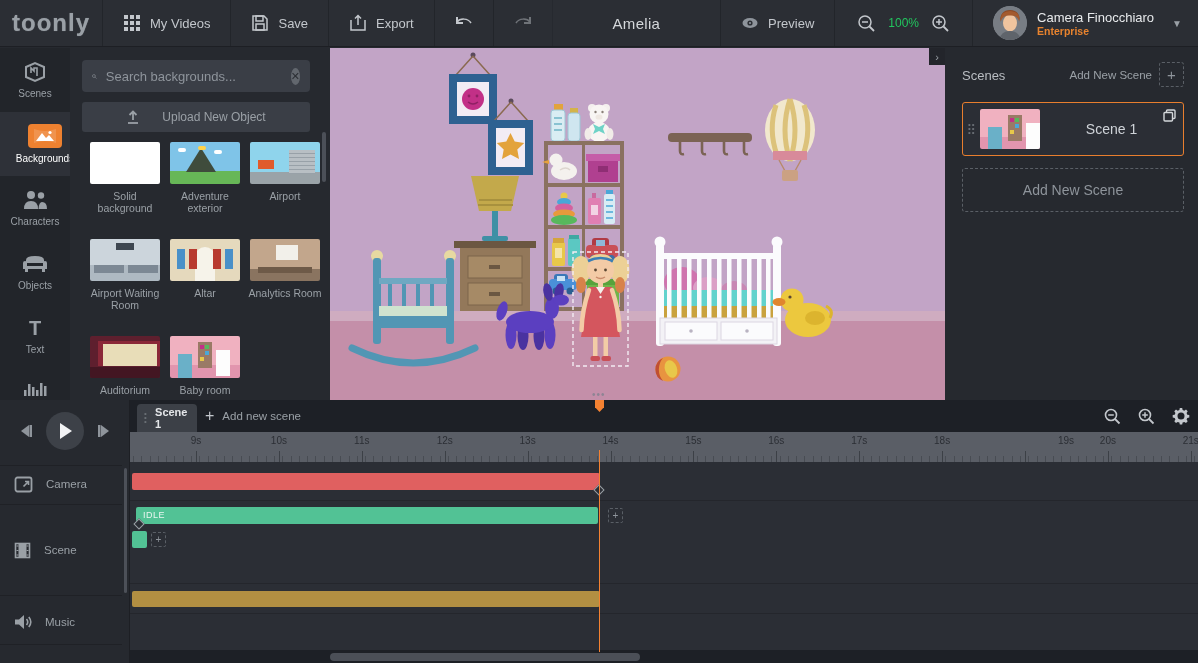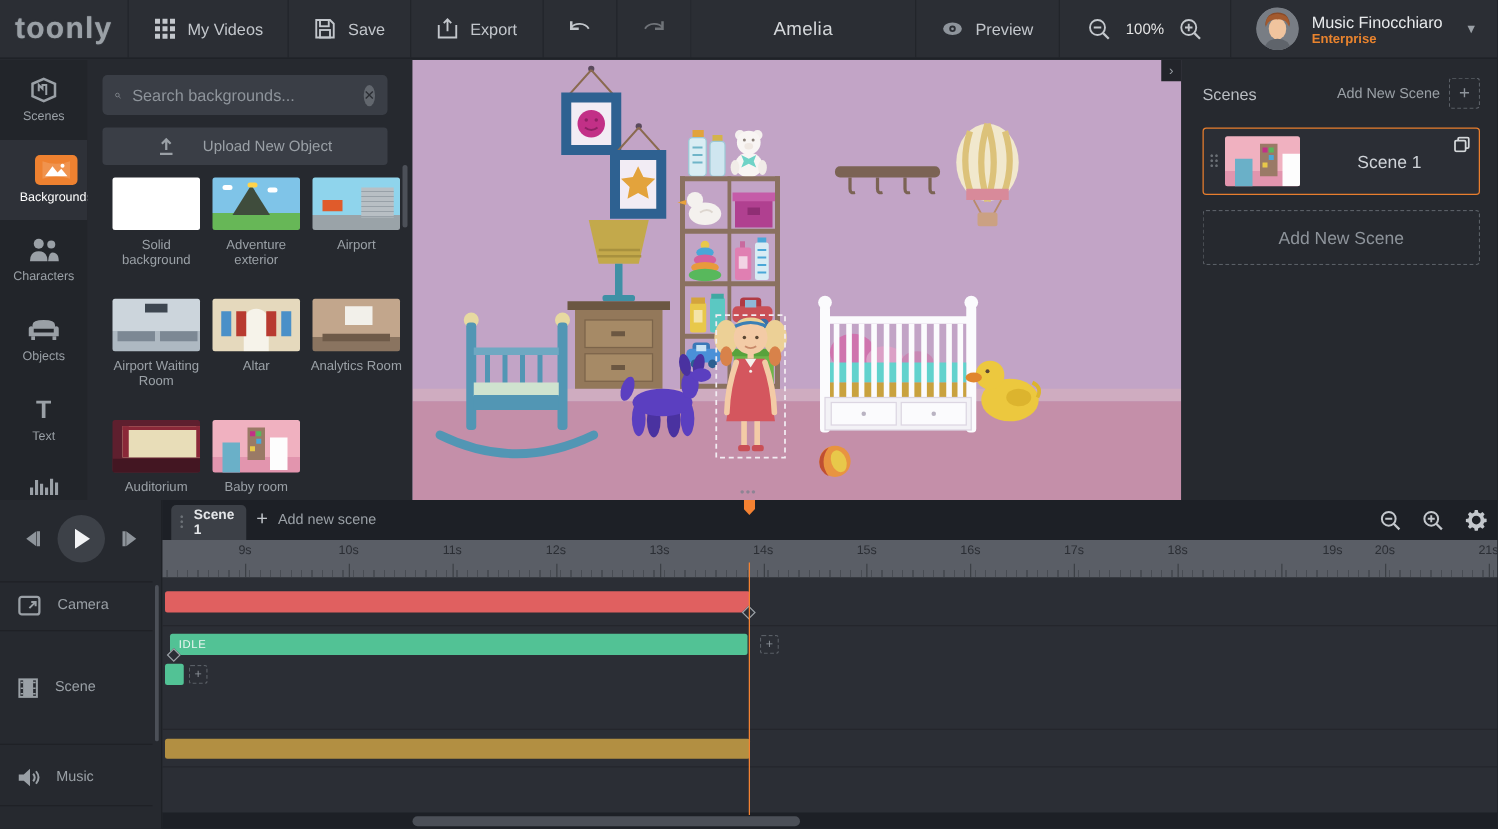--- a/index.html
+++ b/index.html
@@ -13,21 +13,21 @@
   .tb-sep { border-right:1px solid #22252a; }
   .tb-item { display:flex; align-items:center; gap:9px; padding:0 20px; color:#c3c7cc;
              font-size:13px; cursor:pointer; }
   .tb-icon { width:18px; height:18px; flex:0 0 auto; }
   #logo { width:103px; display:flex; align-items:center; justify-content:center;
           font-size:24px; font-weight:800; letter-spacing:1px; color:#9aa0a6;
           text-shadow:0 0 1px #6f747b; }
   #tb-title { flex:1; display:flex; align-items:center; justify-content:center;
               color:#d4d7da; font-size:15px; letter-spacing:.3px; }
   .tb-ghost { opacity:.45; }
-  #tb-zoom { display:flex; align-items:center; gap:12px; padding:0 22px; color:#e5e5e5; font-size:12px; }
+  #tb-zoom { display:flex; align-items:center; gap:12px; padding:0 22px; color:#22c55e; font-size:12px; }
   #tb-user { display:flex; align-items:center; gap:10px; padding:0 16px 0 20px; min-width:205px; }
   #avatar { width:34px; height:34px; border-radius:50%; background:#787d84; overflow:hidden; flex:0 0 auto; }
   #tb-user .uname { color:#e8eaec; font-size:13px; line-height:15px; }
   #tb-user .uplan { color:#e8832e; font-size:10.5px; font-weight:bold; }
   .chev { color:#9aa0a6; font-size:10px; margin-left:8px; }
 
   
   #rail { position:absolute; top:48px; left:0; width:70px; height:352px; background:#22252a; overflow:hidden; }
   .rail-item { height:64px; display:flex; flex-direction:column; align-items:center;
                justify-content:center; gap:5px; color:#9aa0a6; font-size:10px; cursor:pointer; }
@@ -240,21 +240,21 @@
       <div id="avatar">
         <svg viewBox="0 0 34 34">
           <circle cx="17" cy="17" r="17" fill="#787d84"></circle>
           <path d="M7 16 Q7 4 17 4 Q27 4 27 16 L26 12 Q22 7 17 8 Q10 7 8 13 Z" fill="#8a4a26"></path>
           <ellipse cx="17" cy="17" rx="7" ry="8.5" fill="#f0c49e"></ellipse>
           <path d="M8 15 Q6 6 17 5 Q28 6 26 15 Q24 9 17 9.5 Q10 9 8 15Z" fill="#a35a2e"></path>
           <path d="M6 34 Q8 25 17 25 Q26 25 28 34Z" fill="#5f646b"></path>
         </svg>
       </div>
       <div>
-        <div class="uname">Music Finocchiaro</div>
+        <div class="uname">Camera Finocchiaro</div>
         <div class="uplan">Enterprise</div>
       </div>
       <span class="chev">▼</span>
     </div>
   </div>
 
   <div id="rail">
     <div class="rail-item">
       <span class="rail-glyph">
         <svg width="24" height="22" viewBox="0 0 24 22">

